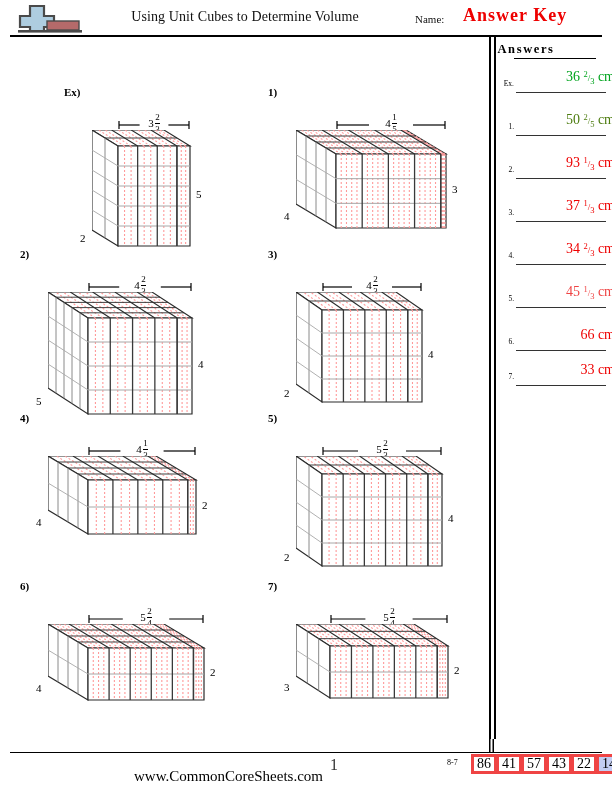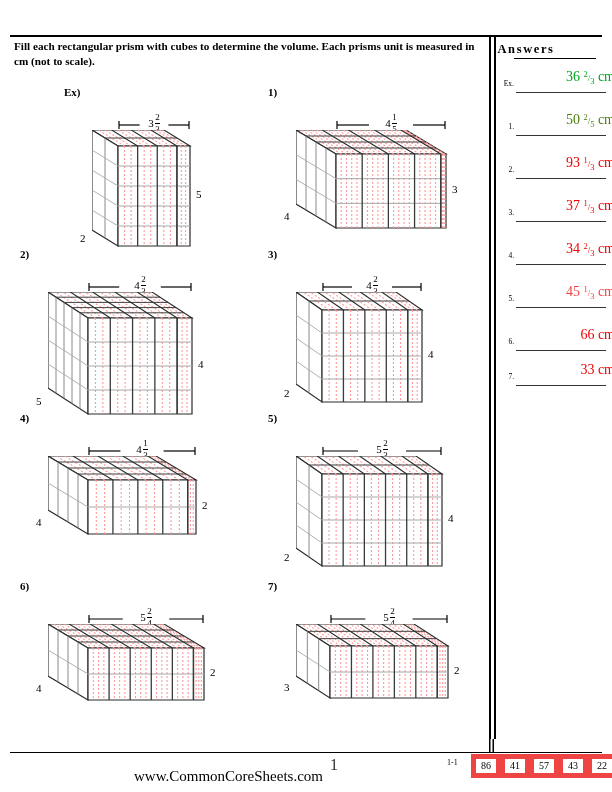--- a/index.html
+++ b/index.html
@@ -79,34 +79,45 @@
   .math-pill .inner{
     position:absolute;left:4px;top:3px;width:102px;height:19px;
     background:#fff;border-radius:10px;
     font-size:14px;font-weight:bold;text-align:center;line-height:19px;color:#000;
   }
   .site{position:absolute;left:134px;top:768px;font-size:15px;color:#000;}
   .pageno{position:absolute;left:330px;top:756px;font-size:16px;color:#333;}
   .score-label{position:absolute;left:447px;top:758px;font-size:8px;color:#000;}
   .score-table{position:absolute;left:472px;top:754px;display:flex;}
   .score-cell{
-    width:20px;height:14px;border:5px solid #ef4444;margin-left:-1px;
-    font-size:10px;text-align:center;line-height:14px;color:#000;background:#fff;
+    width:20px;height:14px;border:3px solid #ef4444;margin-left:-1px;
+    font-size:14px;text-align:center;line-height:14px;color:#000;background:#fff;
   }
   .score-cell.hl{background:#c3cdf2;}
   .score-tick{position:absolute;left:489px;top:739px;width:6px;height:14px;}
 </style>
 </head>
 <body>
 
 <div class="page">
 
+  <div class="header">
+    <div class="logo">
+      <svg width="78" height="32" viewBox="0 0 78 32">
+        <rect x="2" y="27" width="64" height="2.6" fill="#4a4a4a"></rect>
+        <path d="M14 3 H28 V13 H38 V24 H28 V28 H14 V24 H4 V13 H14 Z" fill="#aecde0" stroke="#4a4a4a" stroke-width="2.2"></path>
+        <rect x="31" y="18" width="32" height="9" fill="#b56a6a" stroke="#4a4a4a" stroke-width="1.4"></rect>
+      </svg>
+    </div>
+    <div class="title">Using Unit Cubes to Determine Volume</div>
+    <div class="name-label">Name:</div>
+    <div class="answer-key">Answer Key</div>
+  </div>
   <div class="header-rule"></div>
 
-  <div class="instructions">Fill each rectangular prism with cubes to determine the volume. Each prisms unit is measured in cm (not to scale).</div>
 
   <div class="ans-div1"></div>
   <div class="ans-div2"></div>
   <div class="ans-title">Answers</div>
   <div class="ans-title-ul"></div>
   <div id="answers-host">
       <div class="ans-row" style="top: 64px;">
         <div class="ans-num">Ex.</div>
         <div class="ans-val ex-ans" style="color: rgb(0, 164, 30);">36 <span class="fr"><sup>2</sup>/<sub>3</sub></span> cm</div>
         <div class="ans-line"></div>
@@ -697,21 +708,21 @@
 
   <div class="score-tick">
     <svg width="6" height="14" viewBox="0 0 6 14">
       <rect x="0" y="0" width="1.5" height="14" fill="#000"></rect>
       <rect x="3.5" y="0" width="1.5" height="14" fill="#000"></rect>
     </svg>
   </div>
   <div class="foot-rule"></div>
   <div class="site">www.CommonCoreSheets.com</div>
   <div class="pageno">1</div>
-  <div class="score-label">1-1</div>
+  <div class="score-label">8-7</div>
   <div class="score-table" id="score-host">
       <div class="score-cell">86</div>
       <div class="score-cell">41</div>
       <div class="score-cell">57</div>
       <div class="score-cell">43</div>
       <div class="score-cell">22</div>
       <div class="score-cell hl">14</div>
       <div class="score-cell hl">0</div>
     </div>
 

